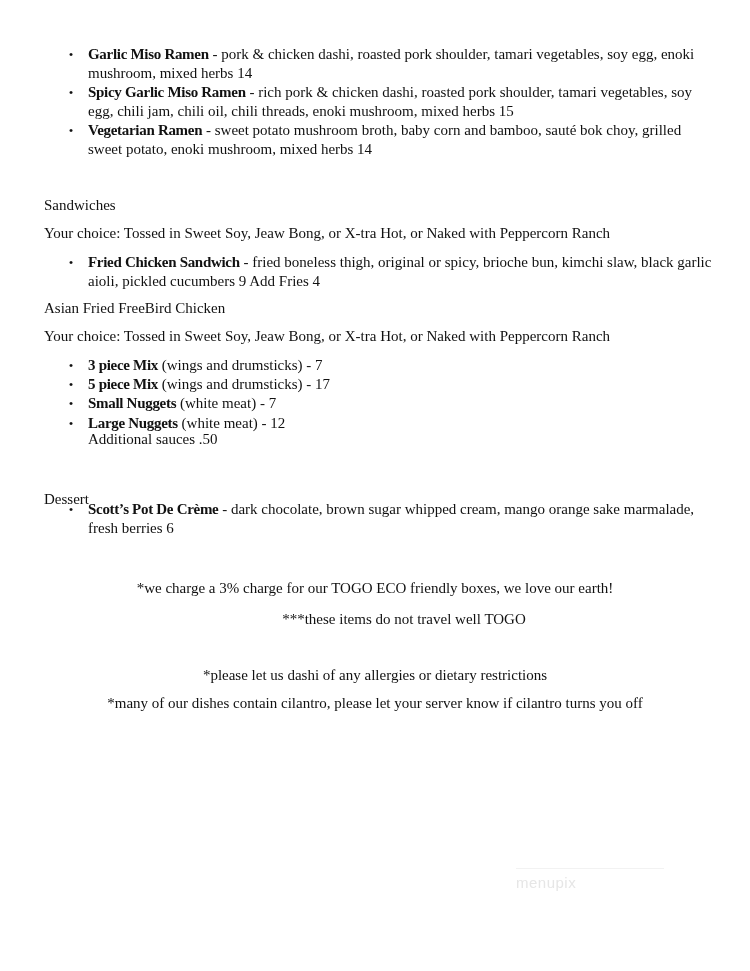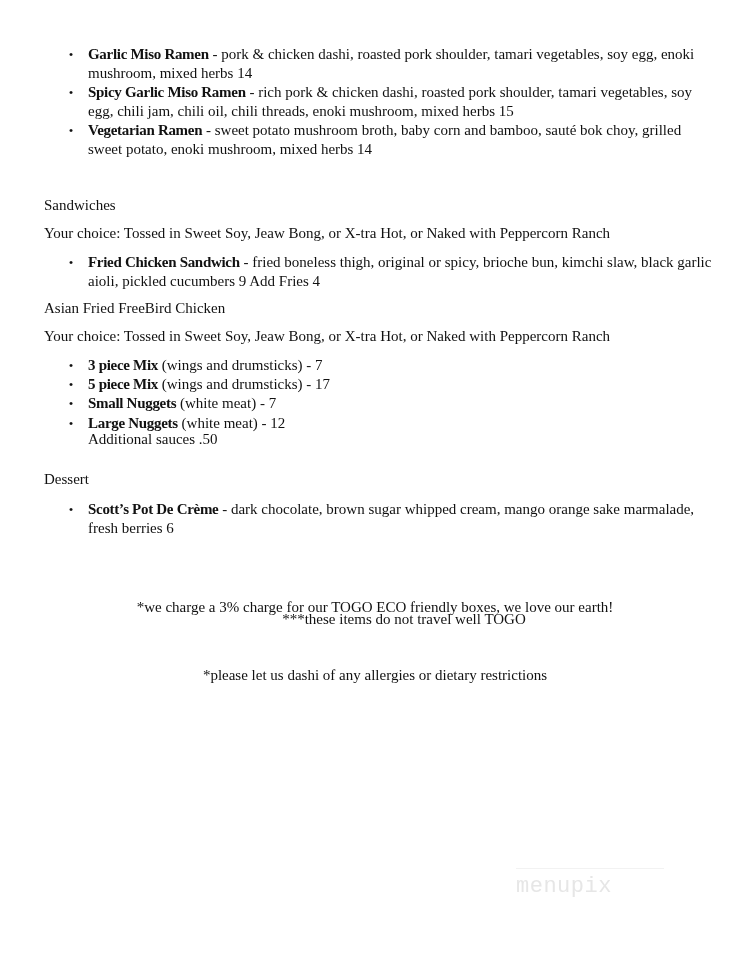--- a/index.html
+++ b/index.html
@@ -71,22 +71,22 @@
       left: 0px;
       top: 0px;
       width: 148px;
       height: 1px;
       background: #f2f2f2;
     }
     .watermark .wm-text {
       position: absolute;
       left: 0px;
       top: 6px;
-      font-family: Liberation Mono, monospace;
-      font-size: 22px;
+      font-family: Liberation Sans, sans-serif;
+      font-size: 15px;
       font-weight: 200;
       color: #e6e6e6;
       letter-spacing: 0.5px;
     }
   </style>
 </head>
 <body>
 
 <div class="page">
 
@@ -123,27 +123,28 @@
   <div class="item" style="top:394px;">
     <span class="bullet">•</span>
     <span class="name">Small Nuggets</span><span> (white meat) - 7</span>
   </div>
   <div class="item" style="top:414px;">
     <span class="bullet">•</span>
     <span class="name">Large Nuggets</span><span> (white meat) - 12</span>
   </div>
   <div class="plain" style="top:430px;margin-left:44px;">Additional sauces .50</div>
 
-  <div class="heading" style="top:470px;">Dessert</div>
+  <div class="heading" style="top:490px;">Dessert</div>
   <div class="item" style="top:500px;">
     <span class="bullet">•</span>
     <span class="name">Scott’s Pot De Crème</span><span> - dark chocolate, brown sugar whipped cream, mango orange sake marmalade, fresh berries 6</span>
   </div>
 
-  <div class="note" style="top:598px;">*we charge a 3% charge for our TOGO ECO friendly boxes, we love our earth!</div>
+  <div class="note" style="top:579px;">*we charge a 3% charge for our TOGO ECO friendly boxes, we love our earth!</div>
   <div class="note" style="top:610px;padding-left:29px;">***these items do not travel well TOGO</div>
   <div class="note" style="top:666px;">*please let us dashi of any allergies or dietary restrictions</div>
+  <div class="note" style="top:694px;">*many of our dishes contain cilantro, please let your server know if cilantro turns you off</div>
 
   <div class="watermark">
     <div class="wm-line"></div>
     <div class="wm-text">menupix</div>
   </div>
 </div>
 
 </body></html>

